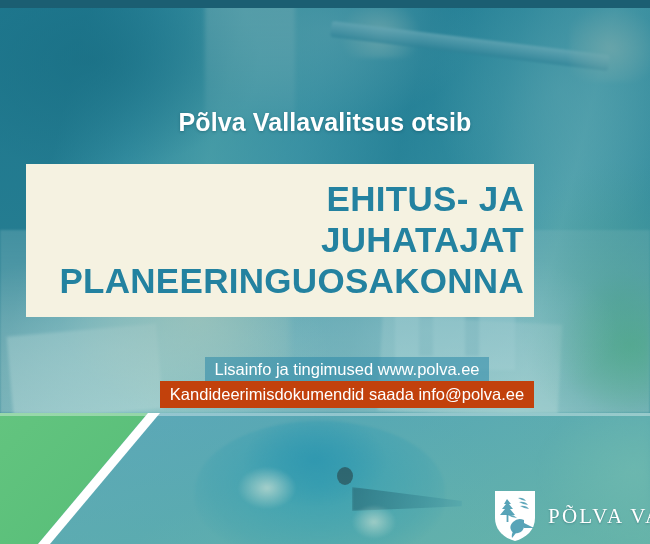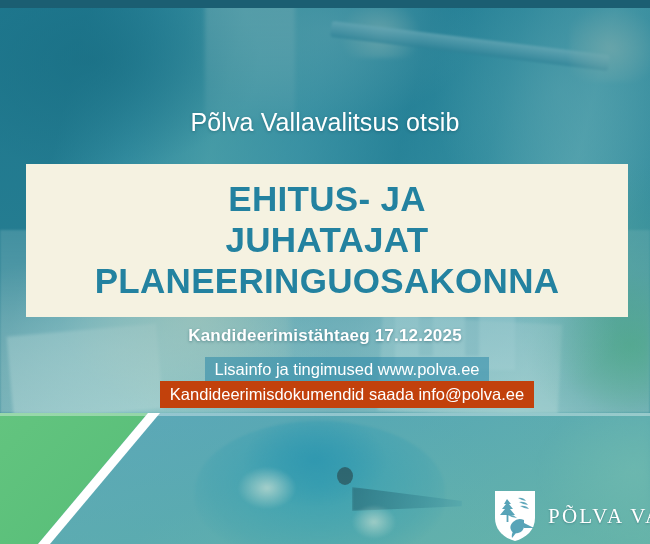--- a/index.html
+++ b/index.html
@@ -228,33 +228,33 @@
   }
 
   
   .kicker {
     position: absolute;
     left: 0; top: 108px;
     width: 650px;
     text-align: center;
     color: #ffffff;
     font-size: 25px;
-    font-weight: normal;
+    font-weight: bold;
     letter-spacing: .1px;
     text-shadow: 0 1px 3px rgba(0,60,75,.35);
   }
 
   .title-card {
     position: absolute;
     left: 26px; top: 164px;
-    width: 602px;
+    width: 508px;
     padding: 14px 10px 16px 10px;
     box-sizing: border-box;
     background: #f5f2e1;
-    text-align: center;
+    text-align: right;
   }
   .title-card .line {
     color: #2382a0;
     font-weight: bold;
     font-size: 35px;
     line-height: 41px;
     letter-spacing: .3px;
   }
 
   .deadline {
@@ -349,21 +349,20 @@
   </div>
 
   <div class="kicker">Põlva Vallavalitsus otsib</div>
 
   <div class="title-card">
     <div class="line">EHITUS- JA</div>
     <div class="line">JUHATAJAT</div>
     <div class="line">PLANEERINGUOSAKONNA</div>
   </div>
 
-  <div class="deadline">Kandideerimistähtaeg  17.12.2025</div>
 
   <div class="info-wrap">
     <div class="info-rows">
       <span><span class="info-line line1">Lisainfo ja tingimused www.polva.ee</span></span>
       <span><span class="info-line line2">Kandideerimisdokumendid saada info@polva.ee</span></span>
     </div>
   </div>
 
   <div class="logo">
     <span>

